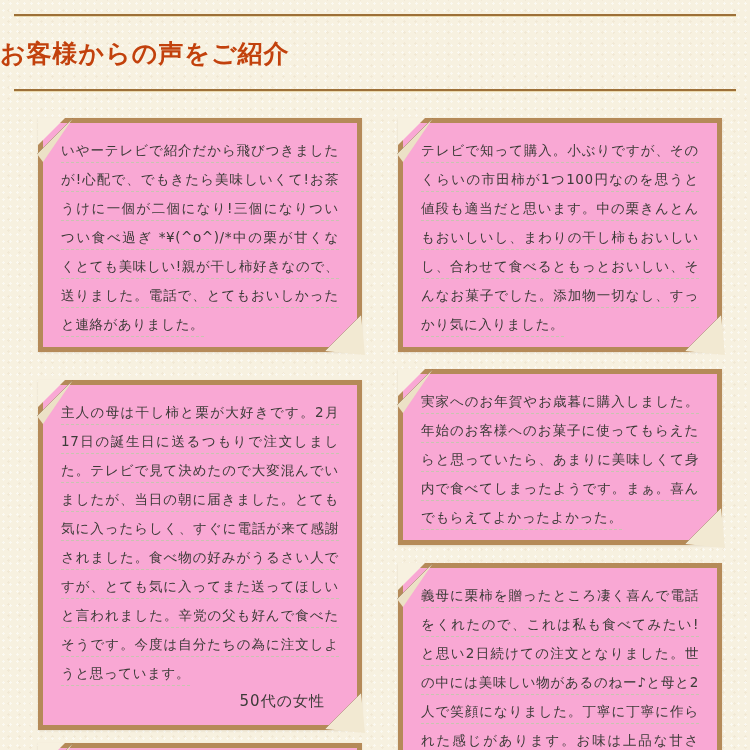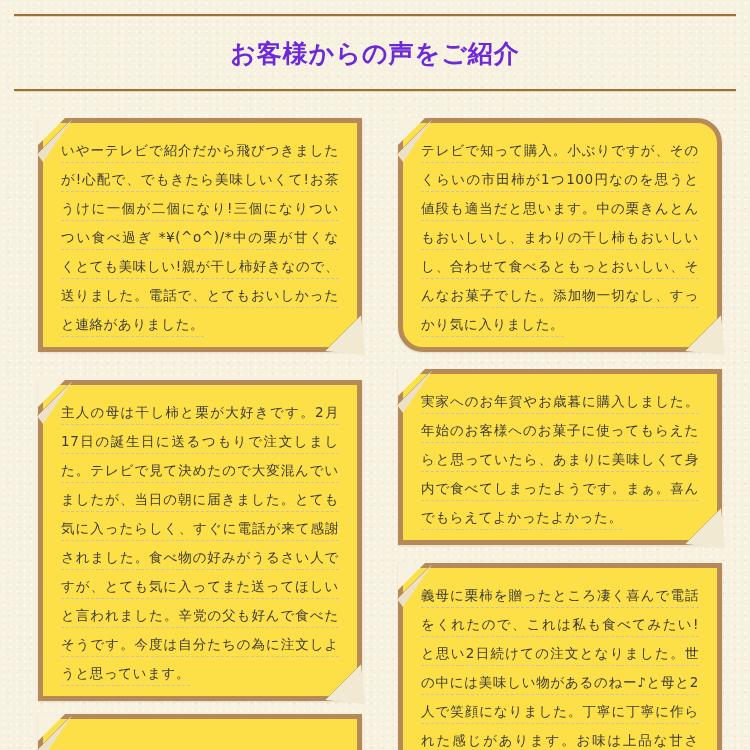--- a/index.html
+++ b/index.html
@@ -10,46 +10,45 @@
       radial-gradient(rgba(255,255,255,.55) 1px, transparent 1.2px),
       radial-gradient(rgba(190,165,120,.10) 1px, transparent 1.2px);
     background-size:7px 7px, 11px 11px;
     background-position:0 0, 3px 5px;
     font-family:"DejaVu Sans","Liberation Sans",sans-serif;
     overflow:hidden;
   }
   .header{padding-top:14px;}
   .rule{height:2px;background:#9d7038;border-bottom:1px solid #ead9ae;margin:0 14px;}
   .title{
-    text-align:center;
     font-size:25px;
     font-weight:bold;
-    color:#6d28d9;
+    color:#c2410c;
     padding:3px 0 2px 0;
     letter-spacing:1px;
   }
   .main{
     display:flex;
     gap:36px;
     padding:26px 28px 0 38px;
     box-sizing:border-box;
   }
   .col{flex:1;display:flex;flex-direction:column;min-width:0;}
   .card{
     position:relative;
-    background:#fde047;
+    background:#f9a8d4;
     border:5px solid #b58a58;
     box-sizing:border-box;
     padding:13px 18px 8px 18px;
     display:flex;
     flex-direction:column;
     box-shadow:0 1px 2px rgba(120,90,50,.15);
   }
   .c1{min-height:178px;}
-  .c2{min-height:183px;border-radius:25px;}
+  .c2{min-height:183px;}
   .c3{min-height:224px;margin-top:28px;}
   .c4{min-height:155px;margin-top:17px;gap:13px;}
   .c5{min-height:202px;margin-top:13px;}
   .c6{min-height:272px;margin-top:18px;}
   .card-text{
     margin:0;
     font-size:13.5px;
     line-height:29px;
     color:#3c3b38;
     letter-spacing:.6px;
@@ -118,20 +117,21 @@
       <svg class="fold tl" width="44" height="46">
         <polygon points="40,2 4,38 10,46" fill="#ece1c6"></polygon>
         <line x1="40" y1="2" x2="4" y2="38" stroke="rgba(120,95,55,.35)" stroke-width="1"></line>
       </svg>
       <i class="cut br"></i>
       <svg class="fold br" width="46" height="46">
         <polygon points="4,40 40,4 44,44" fill="#f2e9d2"></polygon>
         <line x1="4" y1="40" x2="40" y2="4" stroke="rgba(120,95,55,.35)" stroke-width="1"></line>
       </svg>
       <p class="card-text"><span>主人の母は干し柿と栗が大好きです。2月17日の誕生日に送るつもりで注文しました。テレビで見て決めたので大変混んでいましたが、当日の朝に届きました。とても気に入ったらしく、すぐに電話が来て感謝されました。食べ物の好みがうるさい人ですが、とても気に入ってまた送ってほしいと言われました。辛党の父も好んで食べたそうです。今度は自分たちの為に注文しようと思っています。</span></p>
+      <div class="attribution">50代の女性</div>
     </article>
 
     <article class="card c5">
       <i class="cut tl"></i>
       <svg class="fold tl" width="44" height="46">
         <polygon points="40,2 4,38 10,46" fill="#ece1c6"></polygon>
         <line x1="40" y1="2" x2="4" y2="38" stroke="rgba(120,95,55,.35)" stroke-width="1"></line>
       </svg>
 
     </article>

